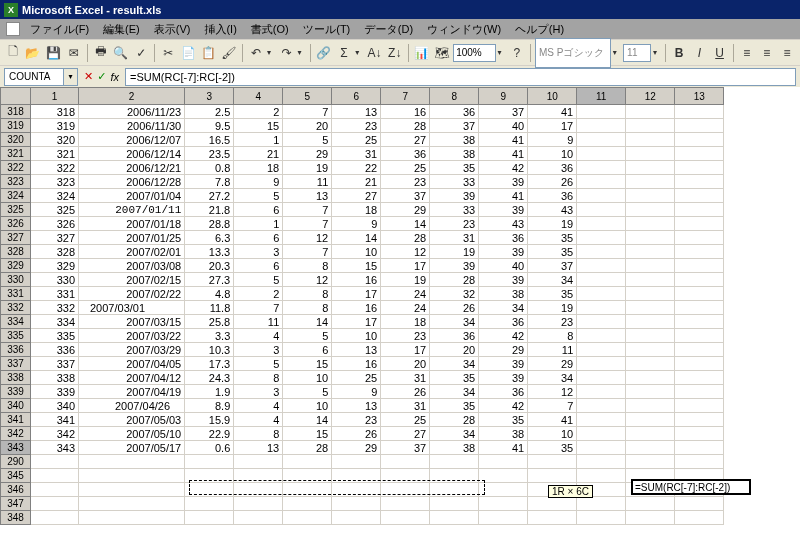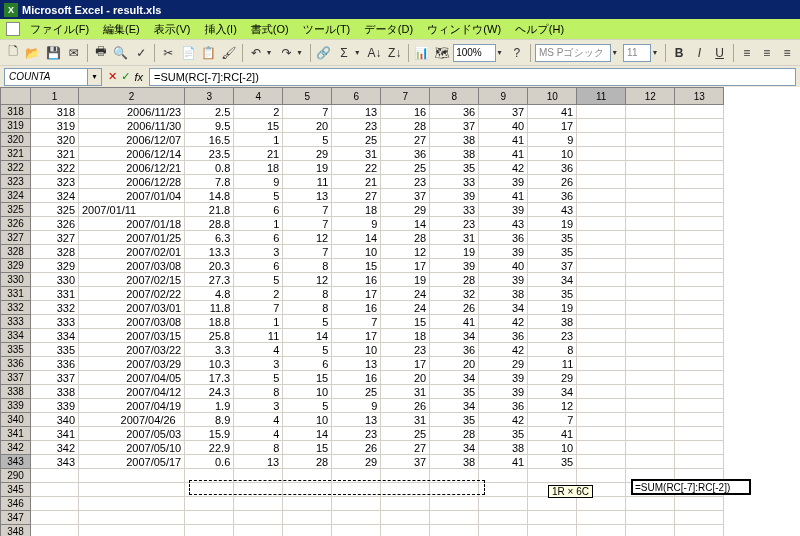--- a/index.html
+++ b/index.html
@@ -1,30 +1,30 @@
 <!DOCTYPE html>
 <html><head>
 <meta charset="utf-8">
 <style>
 * { margin: 0; padding: 0; box-sizing: border-box; }
 body { font-family: "MS Pゴシック", sans-serif; font-size: 11px; background: #fff; width: 800px; height: 536px; overflow: hidden; }
 .titlebar { background: linear-gradient(#0a246a, #0a246a); color: #fff; height: 19px; display: flex; align-items: center; padding: 0 4px; font-size: 11px; font-weight: bold; }
 .titlebar .xl-icon { width: 14px; height: 14px; background: #2a7e2a; margin-right: 4px; display: inline-flex; align-items: center; justify-content: center; color: #fff; font-size: 9px; }
-.menubar { background: #bef264; height: 20px; display: flex; align-items: center; padding: 0 6px; font-size: 11px; gap: 2px; }
+.menubar { background: #a3a3a3; height: 20px; display: flex; align-items: center; padding: 0 6px; font-size: 11px; gap: 2px; }
 .menubar .file-icon { width: 14px; height: 14px; background: #fff; border: 1px solid #888; margin-right: 2px; }
 .menubar span { padding: 2px 6px; }
 .toolbar { background: #ece9d8; height: 26px; display: flex; align-items: center; padding: 0 4px; gap: 2px; border-top: 1px solid #d4d0c8; }
 .toolbar .btn { width: 22px; height: 22px; display: inline-flex; align-items: center; justify-content: center; font-size: 12px; color: #333; }
 .toolbar .sep { width: 1px; height: 18px; background: #aca899; margin: 0 2px; }
 .toolbar .zoom { width: 50px; height: 18px; border: 1px solid #7f9db9; background: #fff; font-size: 10px; display: inline-flex; align-items: center; padding: 0 2px; }
 .toolbar .dd { width: 10px; font-size: 8px; color: #333; }
-.toolbar .fontbox { width: 90px; height: 18px; border: 1px solid #7f9db9; background: #fff; font-size: 10px; display: inline-flex; align-items: center; padding: 0 3px; color: #888; }
+.toolbar .fontbox { width: 90px; height: 30px; border: 1px solid #7f9db9; background: #fff; font-size: 10px; display: inline-flex; align-items: center; padding: 0 3px; color: #888; }
 .toolbar .sizebox { width: 32px; height: 18px; border: 1px solid #7f9db9; background: #fff; font-size: 10px; display: inline-flex; align-items: center; padding: 0 3px; color: #888; }
 .formulabar { background: #ece9d8; height: 22px; display: flex; align-items: center; padding: 0 4px; border-top: 1px solid #d4d0c8; }
-.namebox { width: 84px; height: 18px; background: #fff; border: 1px solid #7f9db9; font-size: 10px; display: flex; align-items: center; padding: 0 4px; font-style: italic; }
+.namebox { width: 60px; height: 18px; background: #fff; border: 1px solid #7f9db9; font-size: 10px; display: flex; align-items: center; padding: 0 4px; }
 .formulabar .dd2 { width: 14px; height: 18px; background: #ece9d8; border: 1px solid #7f9db9; border-left: none; display: flex; align-items: center; justify-content: center; font-size: 8px; }
 .fx-btns { display: flex; gap: 4px; margin: 0 6px; align-items: center; }
 .fx-btns span { font-size: 11px; }
 .formula-input { flex: 1; height: 18px; background: #fff; border: 1px solid #7f9db9; font-size: 11px; display: flex; align-items: center; padding: 0 4px; }
 .grid-wrap { position: relative; background: #fff; height: 449px; overflow: hidden; }
 table { border-collapse: collapse; table-layout: fixed; }
 .colhdr th { background: #d4d0c8; border: 1px solid #808080; font-weight: normal; font-size: 10px; height: 17px; text-align: center; }
 .colhdr th.sel { background: #b6b6b6; }
 .rowhdr { background: #d4d0c8; border: 1px solid #808080; font-size: 10px; text-align: center; width: 30px; }
 .rowhdr.sel { background: #b6b6b6; }
@@ -253,36 +253,36 @@
           <td>39</td>
           <td>26</td>
           <td></td>
           <td></td>
           <td></td>
         </tr>
         <tr>
           <td class="rowhdr">324</td>
           <td>324</td>
           <td style="text-align: right;">2007/01/04</td>
-          <td>14.8</td>
+          <td>27.2</td>
           <td>5</td>
           <td>13</td>
           <td>27</td>
           <td>37</td>
           <td>39</td>
           <td>41</td>
           <td>36</td>
           <td></td>
           <td></td>
           <td></td>
         </tr>
         <tr>
           <td class="rowhdr">325</td>
           <td>325</td>
-          <td style="text-align: left;">2007/01/11</td>
+          <td style="text-align: right; font-family: Liberation Mono, monospace;">2007/01/11</td>
           <td>21.8</td>
           <td>6</td>
           <td>7</td>
           <td>18</td>
           <td>29</td>
           <td>33</td>
           <td>39</td>
           <td>43</td>
           <td></td>
           <td></td>
@@ -380,45 +380,29 @@
           <td>32</td>
           <td>38</td>
           <td>35</td>
           <td></td>
           <td></td>
           <td></td>
         </tr>
         <tr>
           <td class="rowhdr">332</td>
           <td>332</td>
-          <td style="text-align: right; padding-left: 11px;">2007/03/01</td>
+          <td style="text-align: left; padding-left: 11px;">2007/03/01</td>
           <td>11.8</td>
           <td>7</td>
           <td>8</td>
           <td>16</td>
           <td>24</td>
           <td>26</td>
           <td>34</td>
           <td>19</td>
-          <td></td>
-          <td></td>
-          <td></td>
-        </tr>
-        <tr>
-          <td class="rowhdr">333</td>
-          <td>333</td>
-          <td style="text-align: right;">2007/03/08</td>
-          <td>18.8</td>
-          <td>1</td>
-          <td>5</td>
-          <td>7</td>
-          <td>15</td>
-          <td>41</td>
-          <td>42</td>
-          <td>38</td>
           <td></td>
           <td></td>
           <td></td>
         </tr>
         <tr>
           <td class="rowhdr">334</td>
           <td>334</td>
           <td style="text-align: right;">2007/03/15</td>
           <td>25.8</td>
           <td>11</td>
@@ -508,21 +492,21 @@
           <td>34</td>
           <td>36</td>
           <td>12</td>
           <td></td>
           <td></td>
           <td></td>
         </tr>
         <tr>
           <td class="rowhdr">340</td>
           <td>340</td>
-          <td style="text-align: center; padding-left: 36px;">2007/04/26</td>
+          <td style="text-align: left; padding-left: 36px;">2007/04/26</td>
           <td>8.9</td>
           <td>4</td>
           <td>10</td>
           <td>13</td>
           <td>31</td>
           <td>35</td>
           <td>42</td>
           <td>7</td>
           <td></td>
           <td></td>

